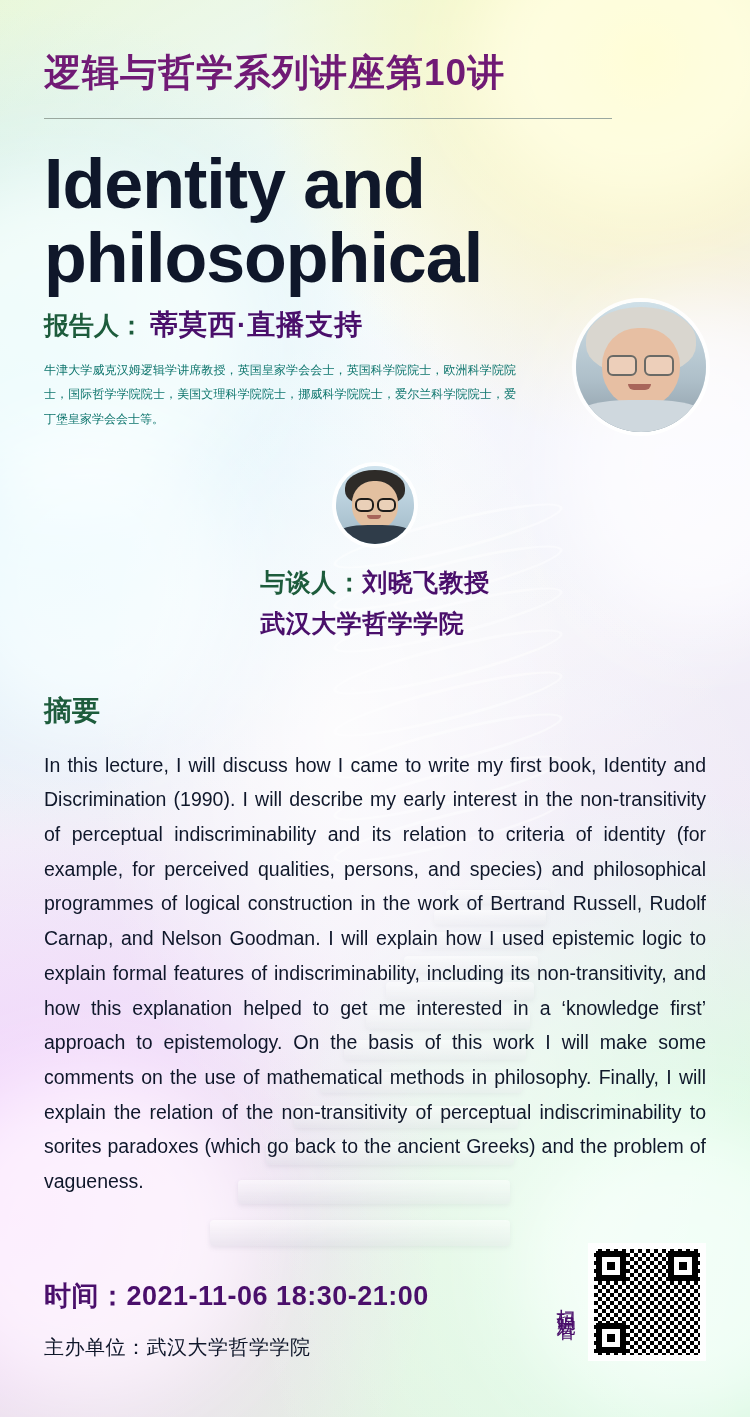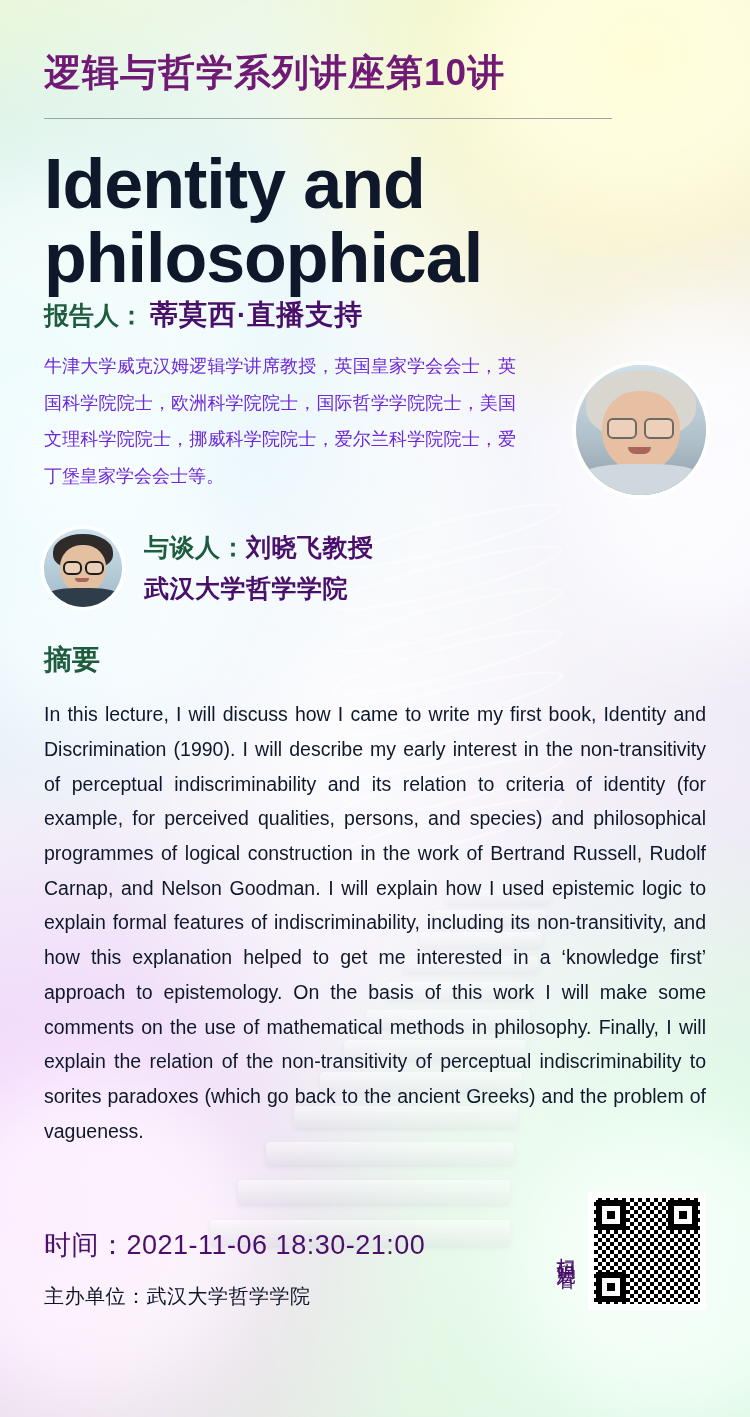--- a/index.html
+++ b/index.html
@@ -134,23 +134,23 @@
     color: #1d5c3c;
   }
   .speaker-name {
     font-size: 28px;
     font-weight: bold;
     color: #4a0f6b;
     letter-spacing: 1px;
   }
   .speaker-bio {
     margin-top: 14px;
-    font-size: 18px;
+    font-size: 12px;
     line-height: 2.05;
-    color: #6d28d9;
+    color: #0f766e;
     text-align: justify;
     width: 472px;
   }
 
   .avatar {
     border-radius: 50%;
     overflow: hidden;
     background: #d8e4ea;
     flex: none;
     position: relative;
@@ -174,40 +174,41 @@
   .face2 .hair { background:#2e2b28; left:12%; top:6%; width:76%; height:46%; }
   .face2 .skin { background:#e3c0a0; }
   .face2 .glass-l, .face2 .glass-r { border-color:#1e1c1a; }
   .face2 .shirt { background:#2f3c49; }
 
   .moderator-row {
     margin-top: 34px;
     display: flex;
     align-items: center;
     gap: 22px;
+    flex-direction: column;
   }
   .moderator-text {
     color: #1d5c3c;
   }
   .mod-line1 {
     font-size: 25px;
     font-weight: bold;
     letter-spacing: .5px;
   }
   .mod-line1 .mod-name { color: #4a0f6b; }
   .mod-line2 {
     margin-top: 8px;
     font-size: 25px;
     font-weight: bold;
     color: #4a0f6b;
     letter-spacing: .5px;
   }
 
   .abstract-title {
-    margin-top: 34px;
+    margin-top: 52px;
     font-size: 28px;
     font-weight: bold;
     color: #1d5c3c;
   }
   .abstract-body {
     margin-top: 18px;
     font-size: 19.5px;
     line-height: 1.78;
     color: #0f172a;
     text-align: justify;
@@ -216,21 +217,21 @@
 
   .footer {
     margin-top: 44px;
     display: flex;
     align-items: flex-end;
     justify-content: space-between;
   }
   .footer-left { color: #4a0f6b; }
   .time-line {
     font-size: 27px;
-    font-weight: normal;
+    font-weight: bold;
     color: #4a0f6b;
     letter-spacing: .5px;
   }
   .time-line .time-label { color: #4a0f6b; }
   .org-line {
     margin-top: 20px;
     font-size: 20px;
     color: #0f172a;
     letter-spacing: .5px;
   }

